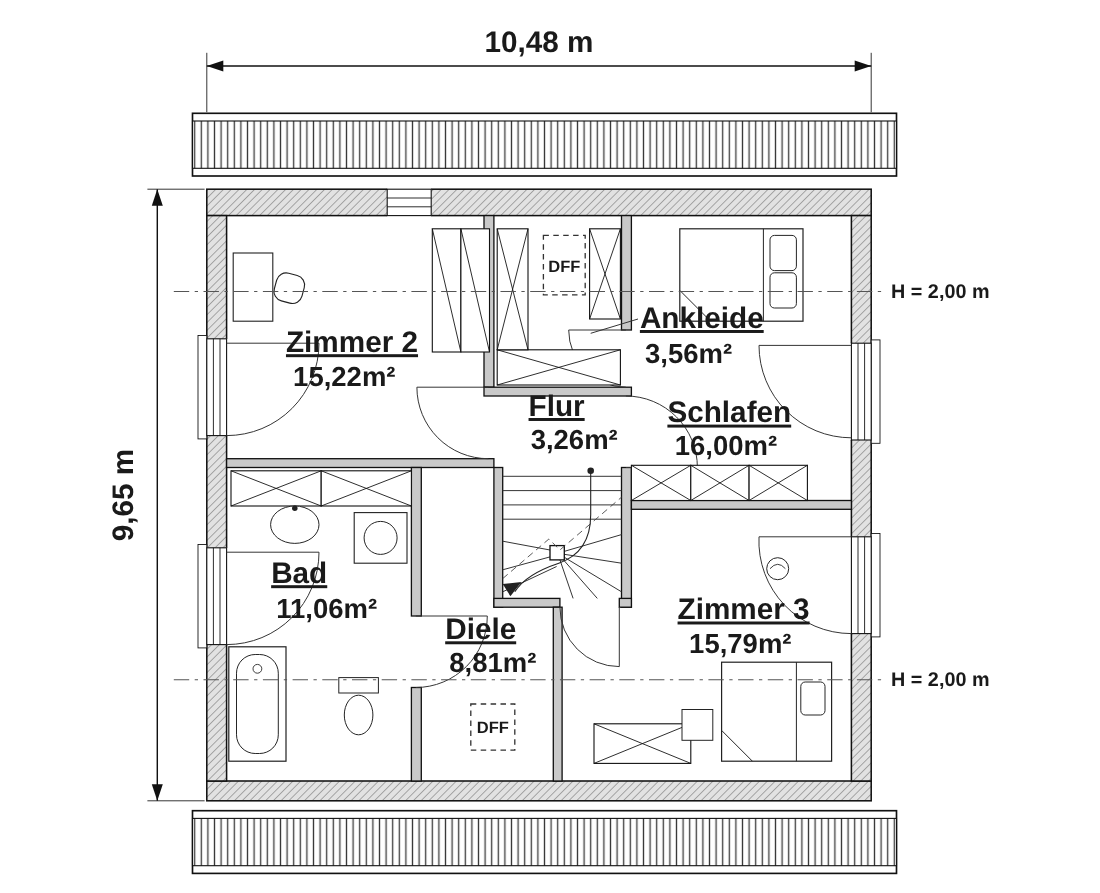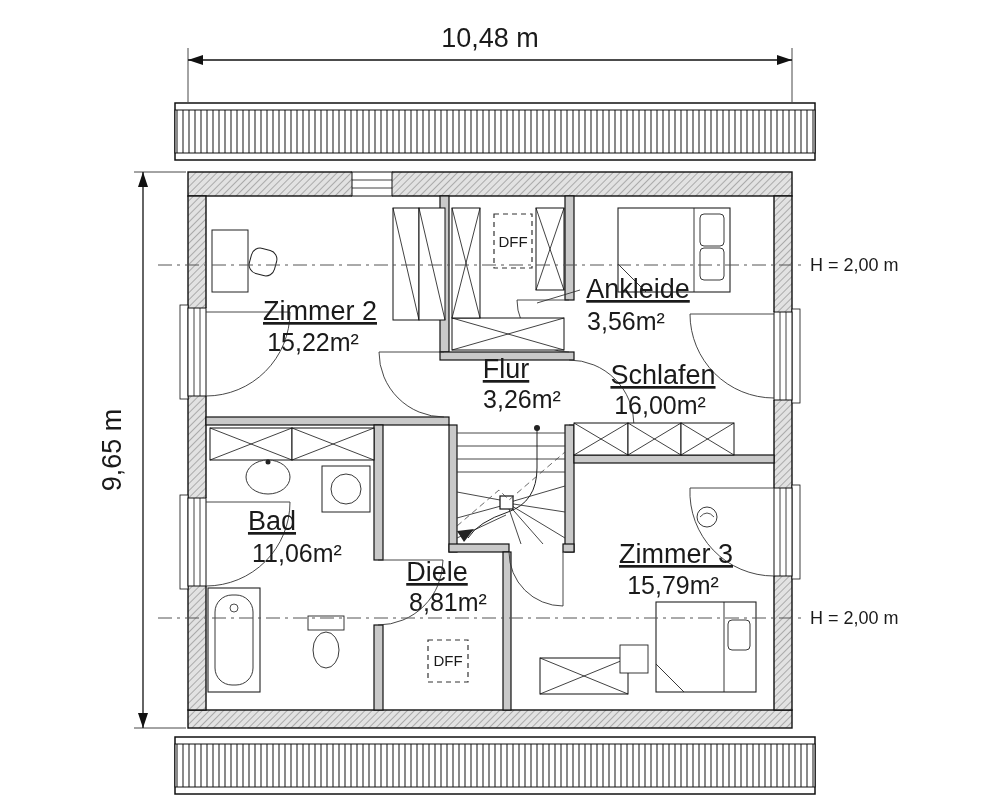--- a/index.html
+++ b/index.html
@@ -1,18 +1,19 @@
 <!DOCTYPE html>
 <html><head>
 <meta charset="utf-8">
 <style>
   html,body{margin:0;padding:0;background:#ffffff;}
   .stage{
     position:relative;width:1000px;height:812px;background:#ffffff;
     font-family:"Liberation Sans", sans-serif;
+    font-weight:bold;
   }
   svg{position:absolute;left:0;top:0;}
   text{fill:#1a1a1a;font-family:"Liberation Sans", sans-serif;}
   .room-name{font-size:27px;text-decoration:underline;}
   .room-area{font-size:25px;}
   .dim-text{font-size:27px;}
   .h-label{font-size:18px;}
   .dff-label{font-size:15px;}
   .thin{stroke:#333;stroke-width:0.9;fill:none;}
   .wallline{stroke:#111;stroke-width:1.2;}

